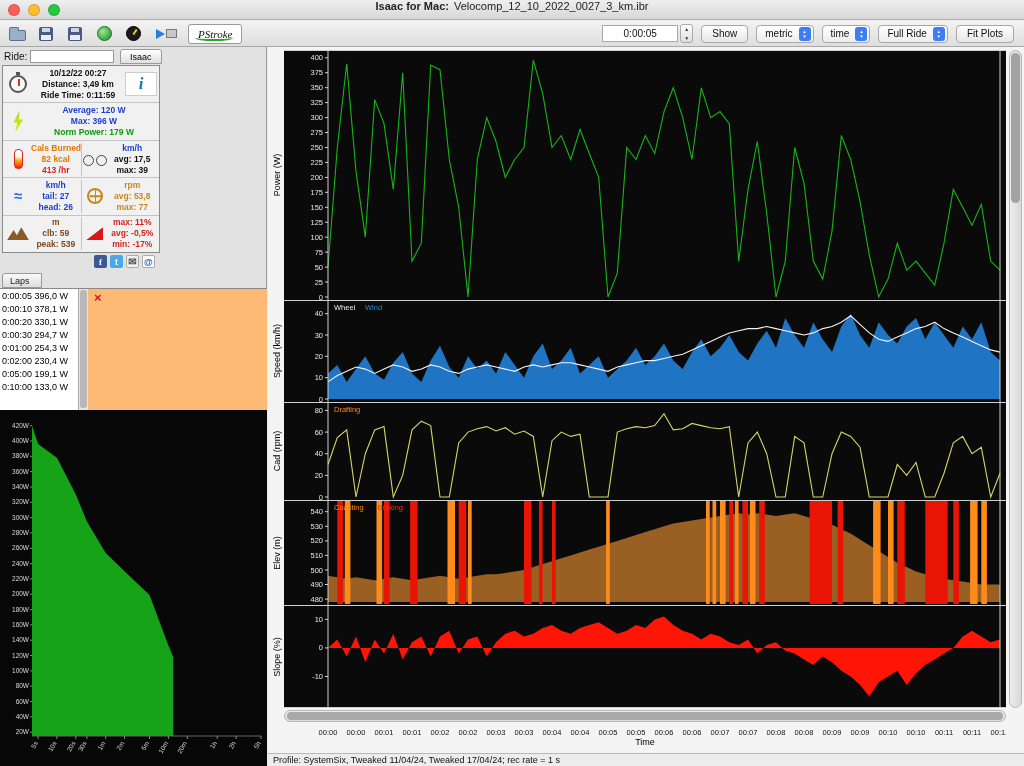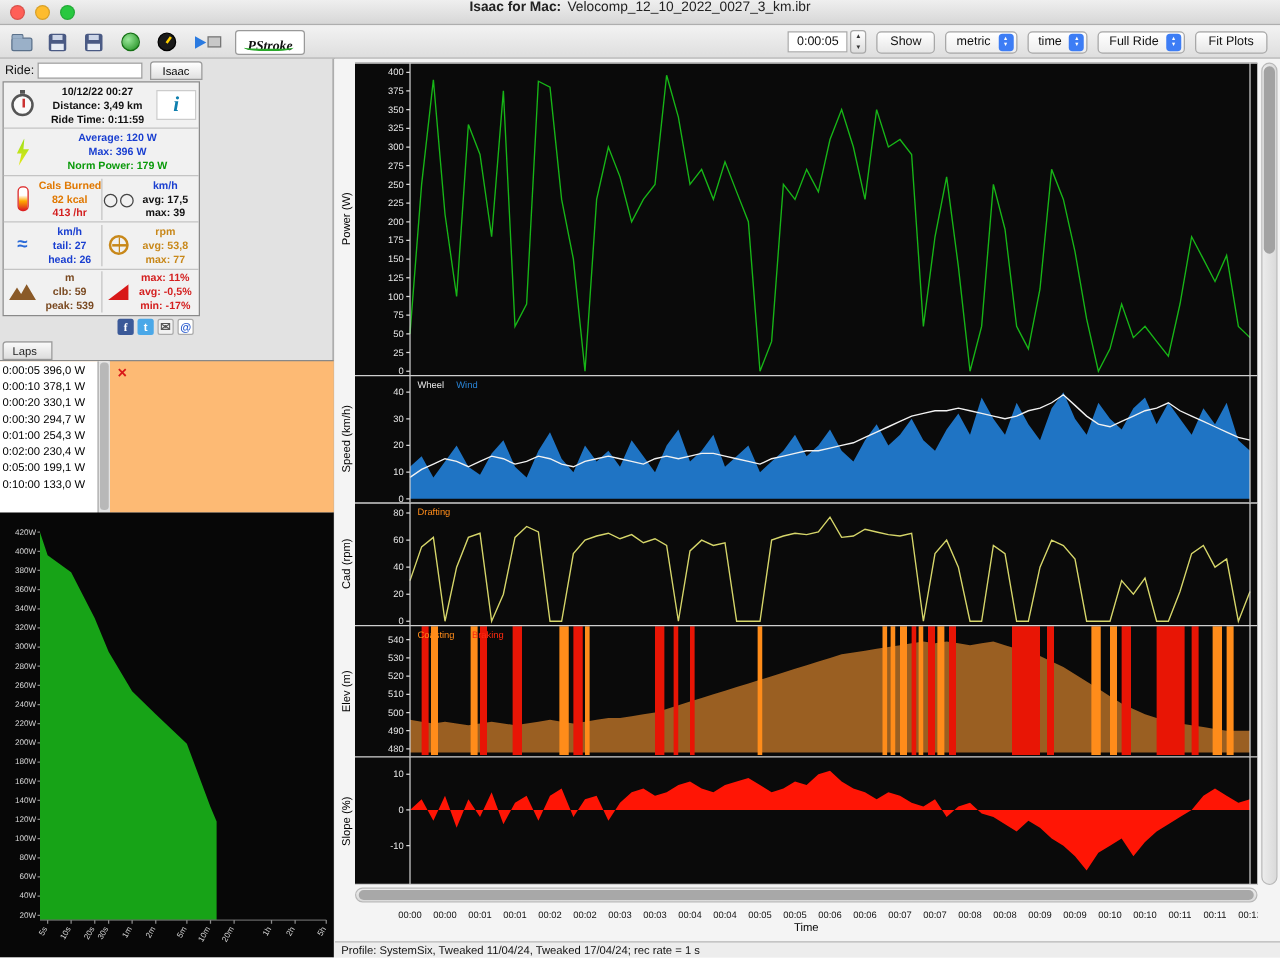--- a/index.html
+++ b/index.html
@@ -22,25 +22,25 @@
   .ic-folder::before{content:"";position:absolute;top:-4px;left:-1px;width:8px;height:3px;background:#9ab0c8;border:1px solid #5a708a;border-bottom:none;border-radius:2px 2px 0 0;}
   .ic-floppy{width:14px;height:14px;background:#4a5a84;border-radius:2px;position:relative;}
   .ic-floppy::before{content:"";position:absolute;top:1px;left:3px;width:8px;height:4px;background:#cdd6e8;}
   .ic-floppy::after{content:"";position:absolute;bottom:1px;left:2px;width:10px;height:5px;background:#e8edf5;}
   .ic-scan{width:15px;height:15px;border-radius:50%;background:radial-gradient(circle at 35% 35%,#9ae89a,#1a8a1a);border:1px solid #147014;}
   .ic-meter{width:15px;height:15px;border-radius:50%;background:#1a1a1a;position:relative;border:1px solid #000;}
   .ic-meter::before{content:"";position:absolute;left:7px;top:2px;width:2px;height:6px;background:#ffd000;transform:rotate(35deg);}
   .ic-send{display:flex;align-items:center;}
   .ic-send .arr{width:0;height:0;border-left:9px solid #2a7ae0;border-top:5px solid transparent;border-bottom:5px solid transparent;}
   .ic-send .dev{width:11px;height:9px;background:#c8c8c8;border:1px solid #777;margin-left:1px;}
-  .pstroke{height:20px;padding:0 9px;background:#fff;border:1px solid #999;border-radius:3px;font-family:"Liberation Serif",serif;font-style:italic;font-weight:bold;font-size:11px;color:#111;position:relative;display:flex;align-items:flex-end;}
+  .pstroke{height:20px;padding:0 9px;background:#fff;border:1px solid #999;border-radius:3px;font-family:"Liberation Serif",serif;font-style:italic;font-weight:normal;font-size:11px;color:#111;position:relative;display:flex;align-items:center;}
   .pstroke::after{content:"";position:absolute;left:6px;right:8px;bottom:2px;height:4px;border-bottom:2px solid #2aa82a;border-radius:50%;}
   .tb-right{margin-left:auto;display:flex;align-items:center;gap:8px;padding-right:4px;}
   .spinbox{display:flex;align-items:center;}
-  .spin-field{width:48px;height:17px;background:#fff;border:1px solid #a8a8a8;font-size:10px;display:flex;align-items:center;justify-content:center;color:#111;}
+  .spin-field{width:76px;height:17px;background:#fff;border:1px solid #a8a8a8;font-size:10px;display:flex;align-items:center;justify-content:center;color:#111;}
   .stepper{width:13px;height:19px;margin-left:2px;display:flex;flex-direction:column;border:1px solid #a8a8a8;border-radius:3px;background:linear-gradient(#fff,#ddd);}
   .step-half{flex:1;display:flex;align-items:center;justify-content:center;font-size:5px;color:#333;line-height:4px;}
   .mac-btn{height:18px;padding:0 10px;background:linear-gradient(#fff,#e6e6e6);border:1px solid #a8a8a8;border-radius:4px;font-size:10px;color:#111;display:flex;align-items:center;}
   .mac-select{height:18px;padding:1px 2px 1px 8px;background:linear-gradient(#fff,#ededed);border:1px solid #a8a8a8;border-radius:4px;font-size:10px;color:#111;display:flex;align-items:center;gap:6px;}
   .sel-arrows{width:12px;height:14px;background:#3d7df5;border-radius:3px;color:#fff;display:flex;flex-direction:column;align-items:center;justify-content:center;}
   .sel-arrows span{font-size:5px;line-height:4.5px;}
 
   
   .content{position:absolute;top:47px;left:0;right:0;bottom:0;}
   .sidebar{position:absolute;left:0;top:0;width:267px;bottom:0;background:#e2e2e2;border-right:1px solid #9a9a9a;}

